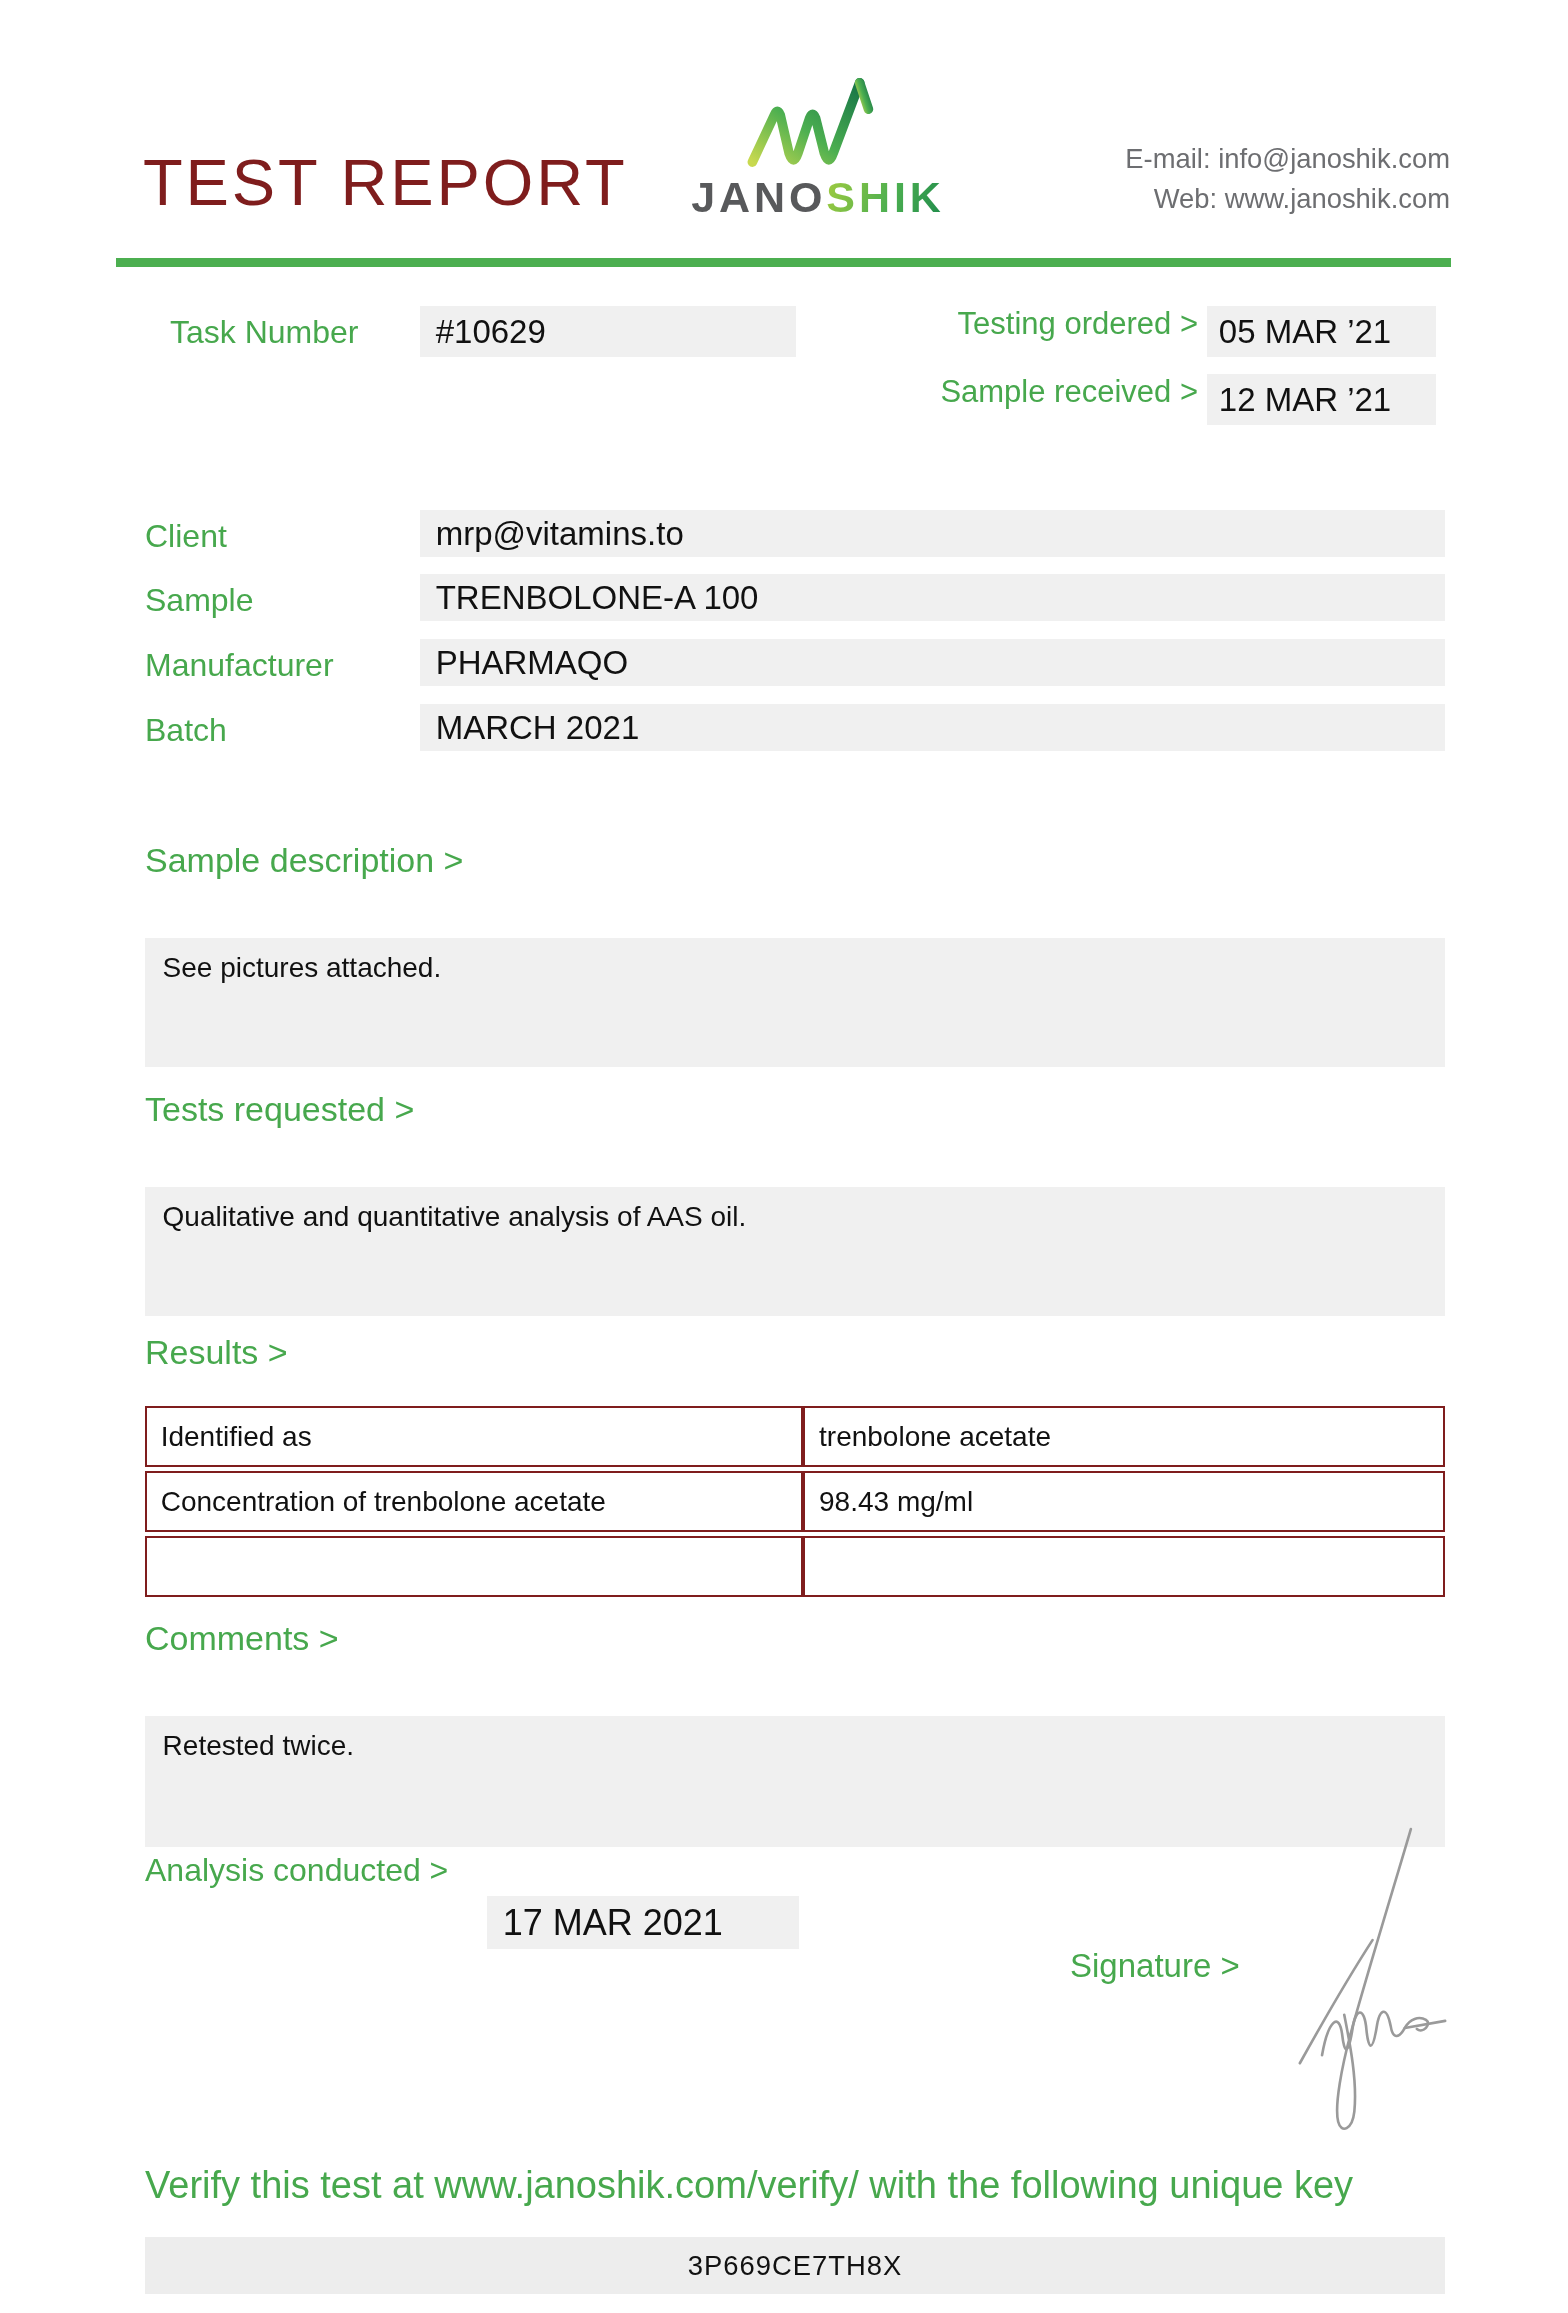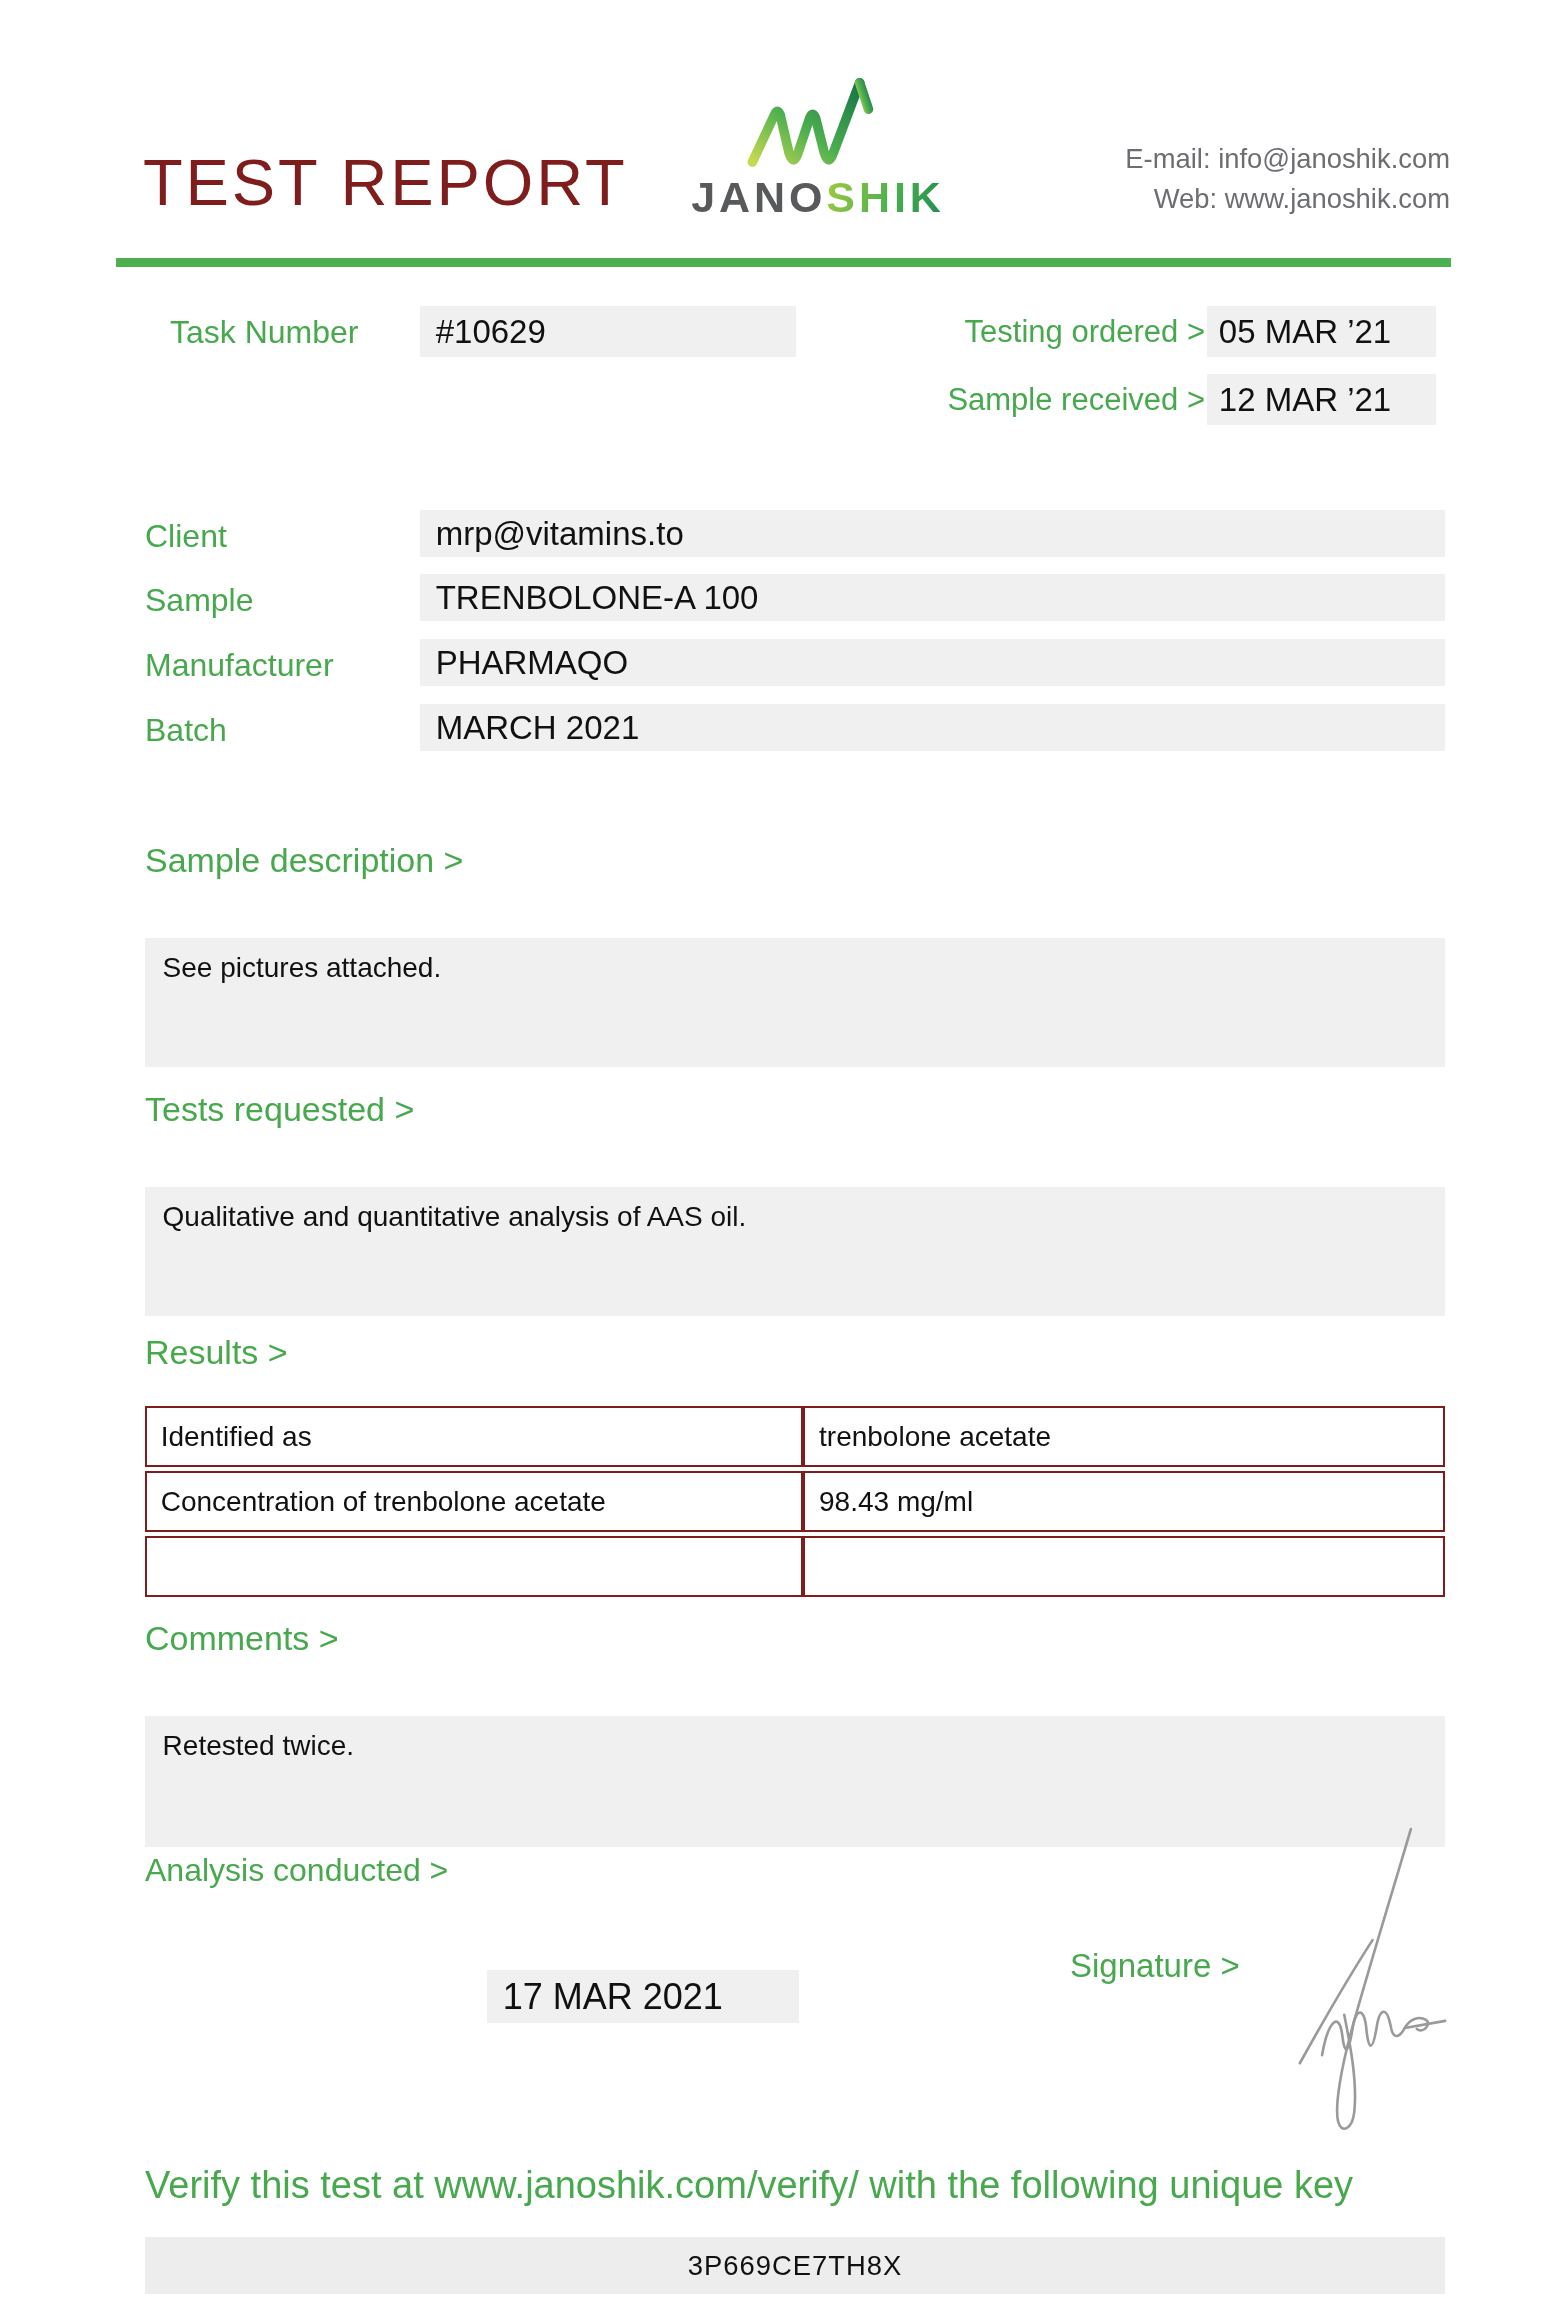--- a/index.html
+++ b/index.html
@@ -36,21 +36,21 @@
 
   .field-label{font-size:32px;color:#47a84d;white-space:nowrap;}
   .value-box{
     background:#f0f0f0;font-size:33px;color:#111;
     display:flex;align-items:center;padding-left:15.7px;box-sizing:border-box;
     white-space:nowrap;
   }
   .task-label{left:152px;top:314px;margin-left:18px;}
   .task-box{left:420px;top:306px;width:376px;height:51px;}
 
-  .date-row{right:132px;display:flex;align-items:center;gap:2px;}
+  .date-row{right:132px;display:flex;align-items:flex-start;gap:9px;}
   .date-row .field-label{font-size:31px;}
   .date-box{width:229px;height:51px;padding-left:11.8px;font-size:33px;}
 
   .info-label{left:145px;}
   .info-box{left:420px;width:1025px;height:47px;}
 
   .section-heading{left:145px;font-size:34px;color:#47a84d;white-space:nowrap;}
   .gray-panel{
     left:145px;width:1300px;background:#f0f0f0;
     font-size:28px;color:#111;box-sizing:border-box;
@@ -64,21 +64,21 @@
   }
   .results-table td{
     border:2px solid #7f1d1d;height:55px;
     font-size:28px;color:#111;padding-left:13.7px;
     background:#ffffff;
   }
   .results-table td.c1{width:653px;}
   .results-table td.c2{width:637px;}
 
   .analysis-label{left:145px;top:1852px;font-size:32px;}
-  .analysis-box{left:487px;top:1970px;width:312px;height:53px;font-size:36px;}
+  .analysis-box{left:487px;top:1896px;width:312px;height:53px;font-size:36px;}
   .signature-label{left:1070px;top:1947px;font-size:33px;}
   .signature-svg{left:1290px;top:1821px;}
 
   .verify-line{
     left:145px;top:2164px;width:1306px;
     font-size:38px;color:#47a84d;white-space:nowrap;
   }
   .key-box{
     left:145px;top:2237px;width:1300px;height:57px;
     background:#ededed;display:flex;align-items:center;justify-content:center;

